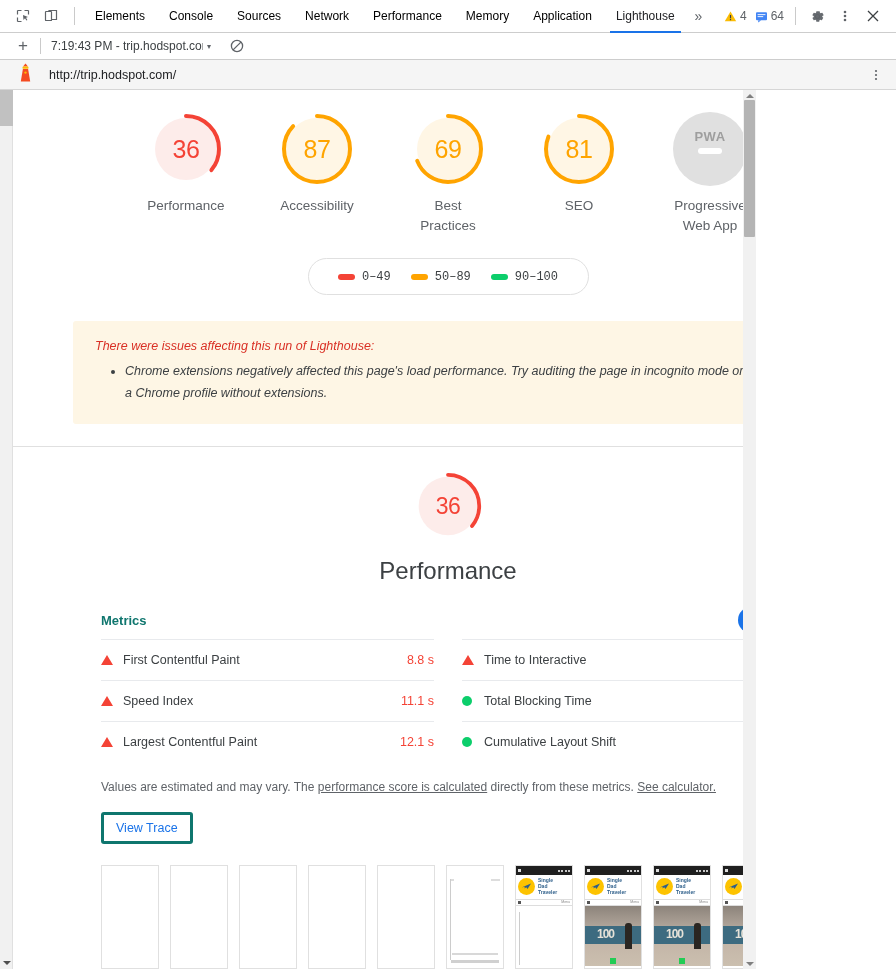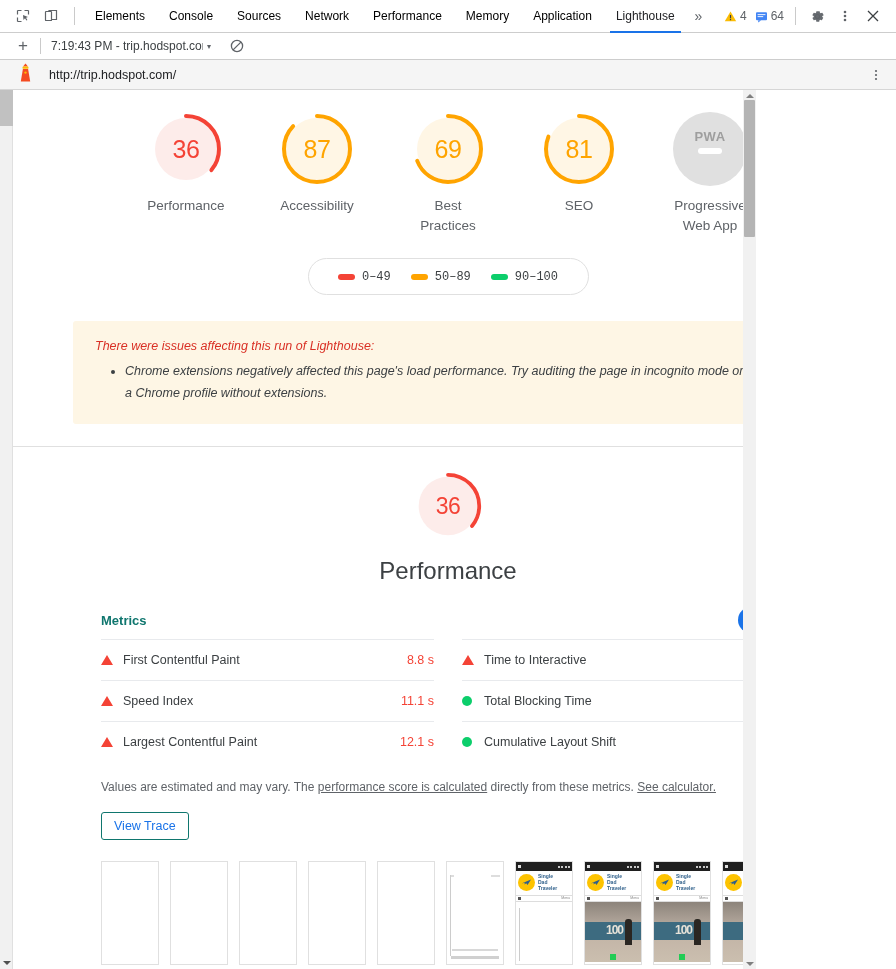--- a/index.html
+++ b/index.html
@@ -185,21 +185,21 @@
   .m-val { font-variant-numeric: tabular-nums; }
   .m-val.red { color:#f44336; }
   .m-val.green { color:#0cce6b; }
 
   .footnote {
     font-size:12px; color:#5f6368; margin-top:16px; line-height:18px;
   }
   .footnote a { color:#5f6368; text-decoration:underline; }
   .view-trace {
     margin-top: 16px; display:inline-block;
-    border:1px solid #0f766e; border-radius:3px;
+    border:3px solid #0f766e; border-radius:3px;
     padding: 6px 12px; font-size:12.5px; color:#1a73e8;
     background:#fff; cursor:pointer;
   }
 
   
   .filmstrip {
     display:flex; gap: 11px; margin-top: 21px; padding: 0 88px;
   }
   .frame {
     width: 58px; height: 104px;
@@ -220,21 +220,21 @@
   .mk-words { display:flex; flex-direction:column; gap:0.5px; }
   .mk-word { font-size:5px; line-height:5.5px; color:#2e5f8a; font-weight:bold; }
   .mk-navrow { height:7px; border-top:1px solid #ddd; border-bottom:1px solid #ddd; display:flex; align-items:center; justify-content:space-between; padding:0 2px; }
   .mk-navrow .burger { width:3px; height:3px; background:#555; }
   .mk-navrow .mini { font-size:3.5px; color:#888; }
   .mk-hero { height: 60px; position:relative; overflow:hidden;
     background:
       linear-gradient(180deg, rgba(120,110,100,0.85) 0%, rgba(150,135,120,0.75) 35%, rgba(170,150,130,0.7) 60%, rgba(190,175,155,0.8) 100%);
   }
   .mk-hero .band { position:absolute; left:0; right:0; top:20px; height:18px; background:#3d6b80; }
-  .mk-hero .hundred { position:absolute; left:21px; top:21px; font-size:12px; font-weight:bold; color:#e6e2d8; letter-spacing:-1px; }
+  .mk-hero .hundred { position:absolute; left:12px; top:21px; font-size:12px; font-weight:bold; color:#e6e2d8; letter-spacing:-1px; }
   .mk-hero .person { position:absolute; right:9px; top:17px; width:7px; height:26px; background:#2a2622; border-radius:3px 3px 0 0; }
   .mk-hero .caption { position:absolute; left:2px; bottom:1px; font-size:3.5px; color:#ddd; }
   .mk-green { position:absolute; left:50%; bottom:2px; transform:translateX(-50%); width:6px; height:6px; background:#22cc55; }
   .mk-skel-bar { position:absolute; left:3px; top:13px; bottom:8px; width:1px; background:#ccc;}
   .mk-head-sm { position:absolute; top:13px; left:3px; right:3px; height:4px; display:flex; justify-content:space-between;}
   .mk-head-sm .a { width:4px;height:2px;background:#ddd;}
   .mk-head-sm .b { width:9px;height:2px;background:#ddd;}
   .mk-foot-txt { position:absolute; left:5px; right:5px; bottom:13px; height:2px; background:#d8d8d8;}
   .mk-foot-bar { position:absolute; left:4px; right:4px; bottom:5px; height:3px; background:#d0d0d0;}
 </style>

